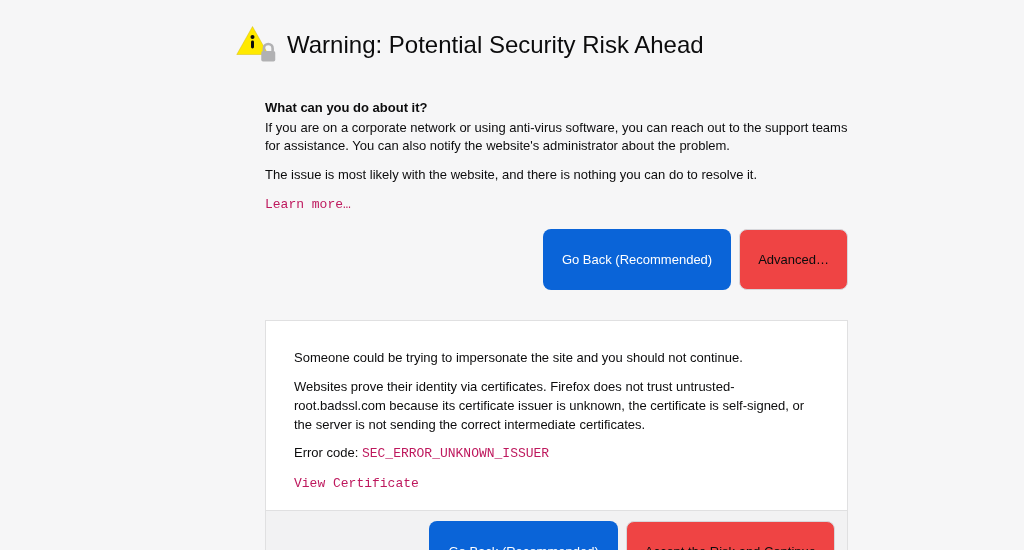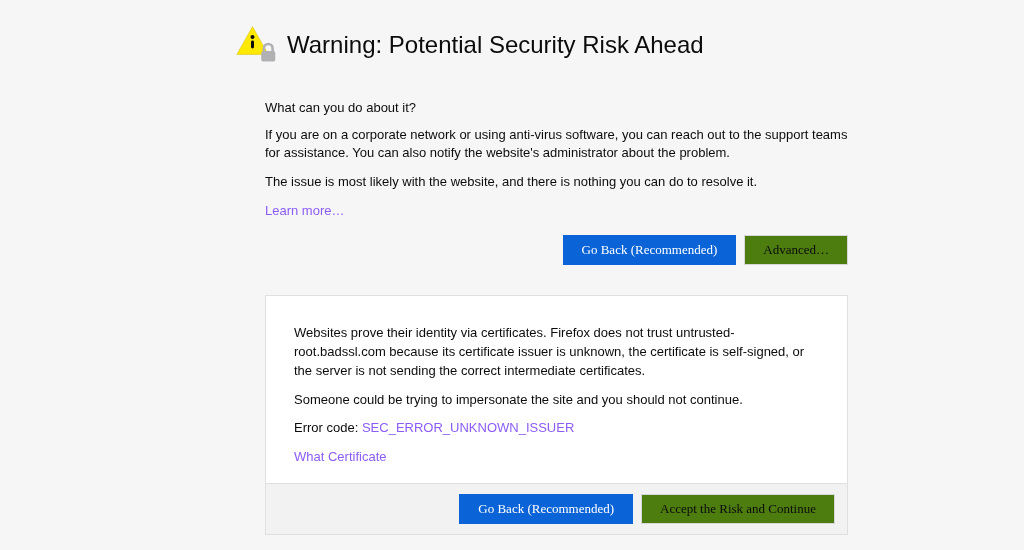--- a/index.html
+++ b/index.html
@@ -37,50 +37,51 @@
     font-weight: 300;
     font-size: 24px;
     margin: 4px 0 16px 0;
     color: #0c0c0d;
   }
   .body {
     margin-left: 30px;
   }
   p { margin: 0 0 10px 0; }
   .subhead {
-    font-weight: 400;
+    font-weight: 700;
     margin-top: 20px;
-    margin-bottom: 8px;
+    margin-bottom: 1px;
   }
   a.link, span.link {
-    color: #8b5cf6;
+    color: #be185d;
     text-decoration: none;
     cursor: pointer;
+    font-family: Liberation Mono, monospace;
   }
   .buttons-row {
     display: flex;
     justify-content: flex-end;
     gap: 8px;
     margin-top: 14px;
   }
   button {
-    font-family: Liberation Serif, serif;
+    font-family: Liberation Sans, sans-serif;
     font-size: 13px;
-    padding: 6px 18px;
+    padding: 22px 18px;
     border: 1px solid transparent;
-    border-radius: 0;
+    border-radius: 8px;
     cursor: pointer;
     min-width: 96px;
   }
   .btn-primary {
     background: #0a64d8;
     color: #fff;
   }
   .btn-secondary {
-    background: #4d7c0f;
+    background: #ef4444;
     color: #0c0c0d;
     border-color: #d7d7db;
   }
   .advanced-panel {
     margin-top: 30px;
     background: #fff;
     border: 1px solid #e0e0e1;
   }
   .advanced-inner {
     padding: 28px 28px 6px 28px;
@@ -124,26 +125,26 @@
 
       <span class="link">Learn more…</span>
 
       <div class="buttons-row">
         <button class="btn-primary">Go Back (Recommended)</button>
         <button class="btn-secondary">Advanced…</button>
       </div>
 
       <div class="advanced-panel">
         <div class="advanced-inner">
+          <p>Someone could be trying to impersonate the site and you should not continue.</p>
           <p>Websites prove their identity via certificates. Firefox does not trust untrusted-root.badssl.com because its certificate issuer is unknown, the certificate is self-signed, or the server is not sending the correct intermediate certificates.</p>
-          <p>Someone could be trying to impersonate the site and you should not continue.</p>
           <p class="error-code-line">
             <span>Error code: </span><span class="link">SEC_ERROR_UNKNOWN_ISSUER</span>
           </p>
-          <p><span class="link">What Certificate</span></p>
+          <p><span class="link">View Certificate</span></p>
         </div>
         <div class="advanced-footer">
           <button class="btn-primary">Go Back (Recommended)</button>
           <button class="btn-secondary">Accept the Risk and Continue</button>
         </div>
       </div>
 
       
 
     </div>

